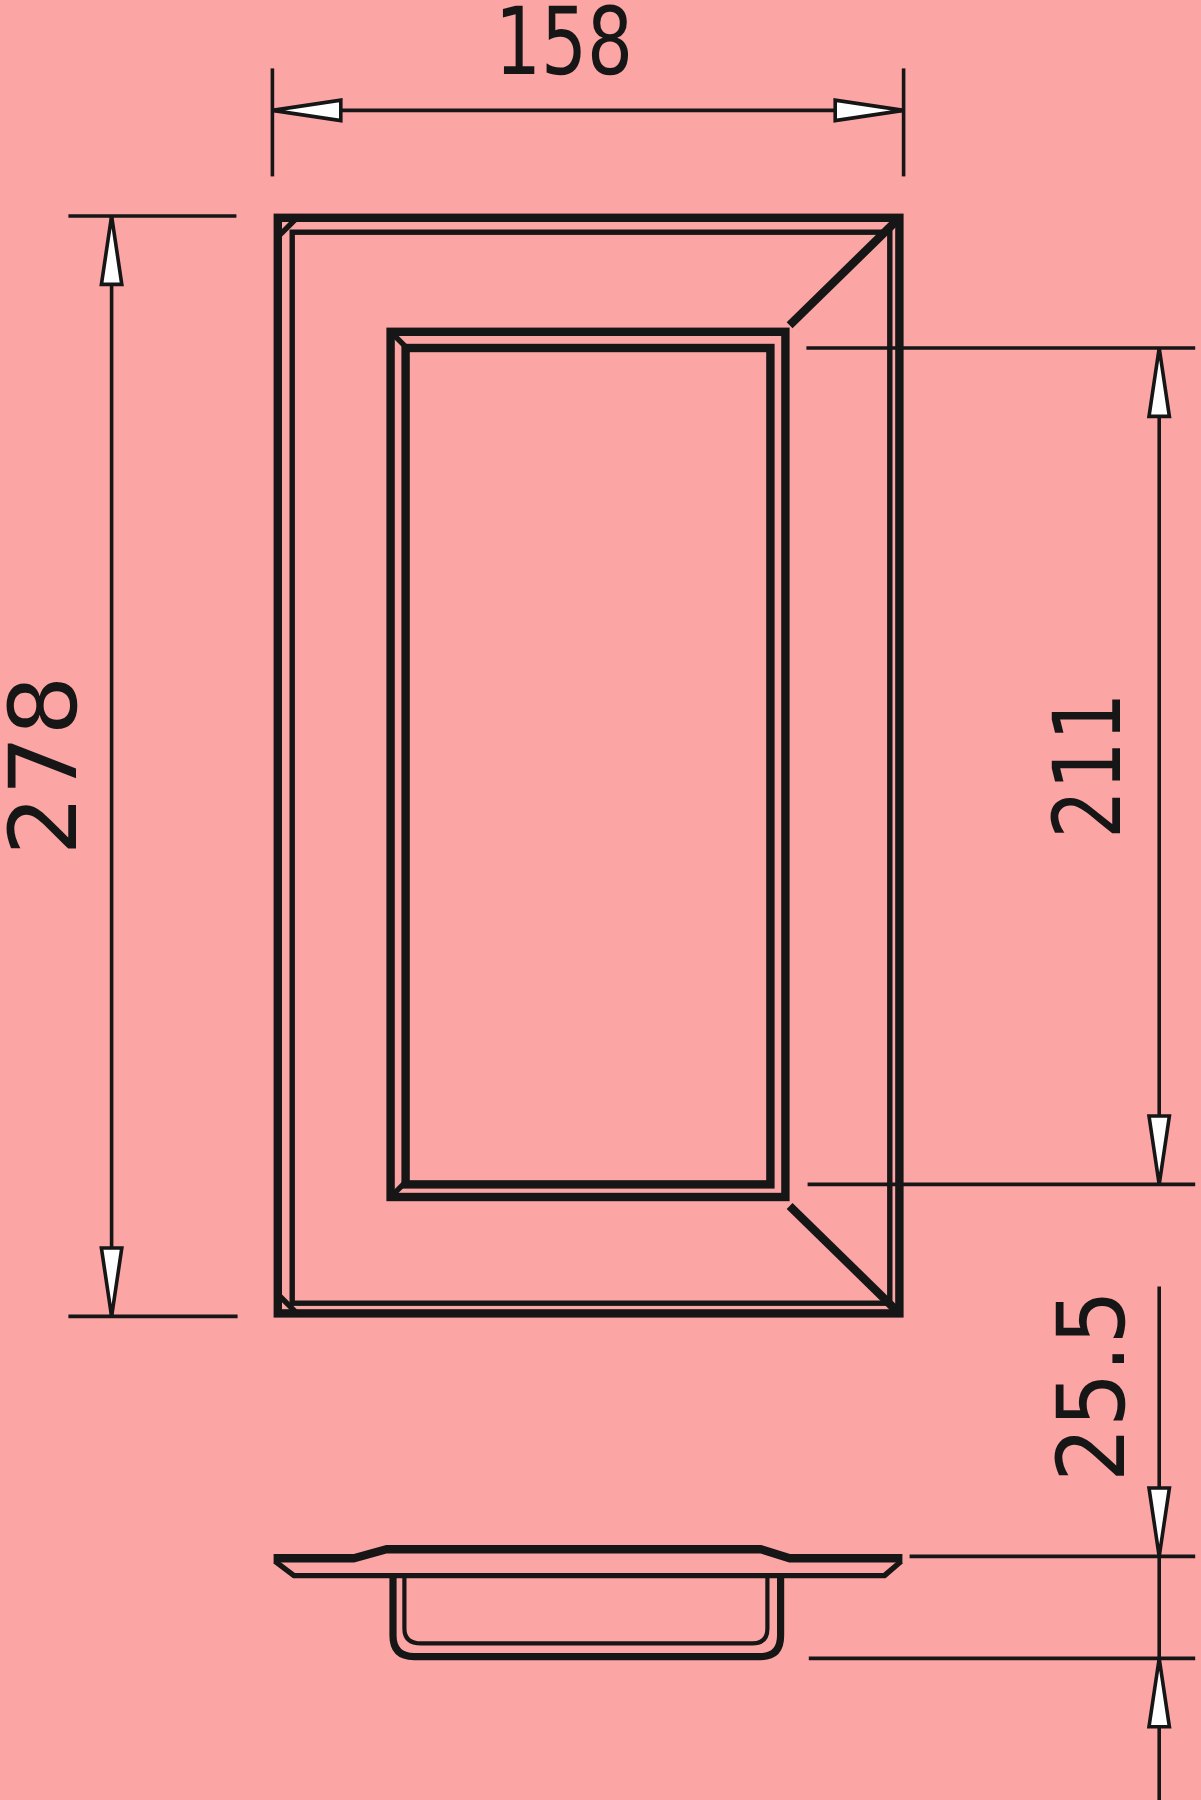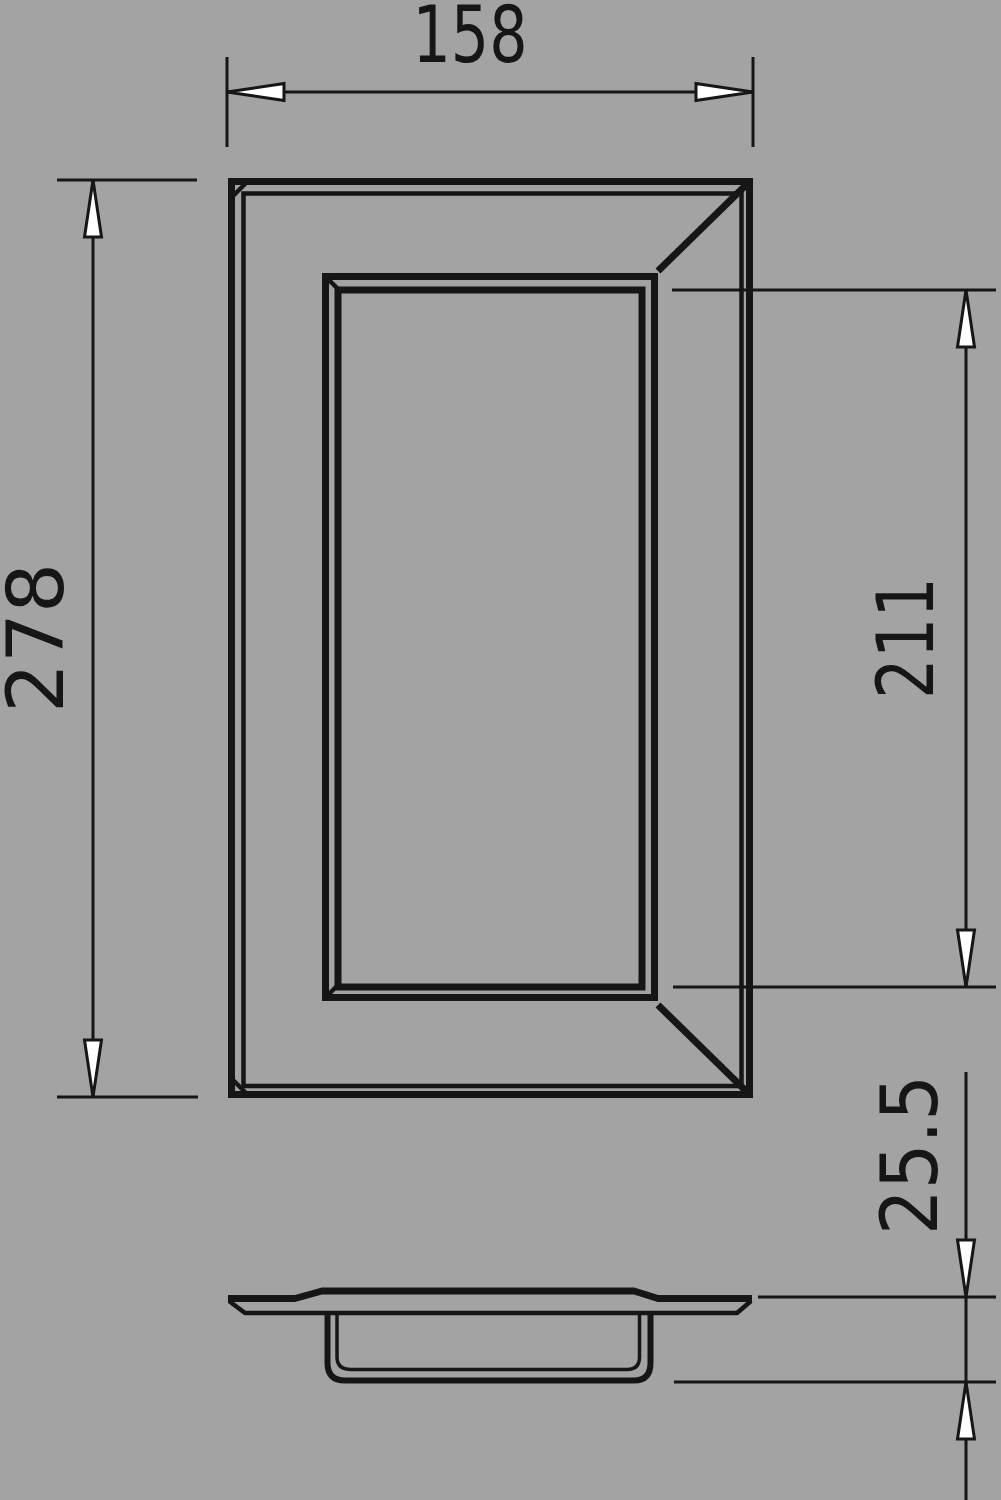--- a/index.html
+++ b/index.html
@@ -4,21 +4,21 @@
 <style>
   html, body {
     margin: 0;
     padding: 0;
     background: #ffffff;
   }
   .stage {
     position: relative;
     width: 1001px;
     height: 1500px;
-    background: #a3a3a3;
+    background: #fca5a5;
     overflow: hidden;
   }
   svg { display: block; }
   .ln {
     fill: none;
     stroke: #161616;
     stroke-linecap: butt;
   }
   .thick { stroke-width: 7; }
   .med   { stroke-width: 4.5; }

